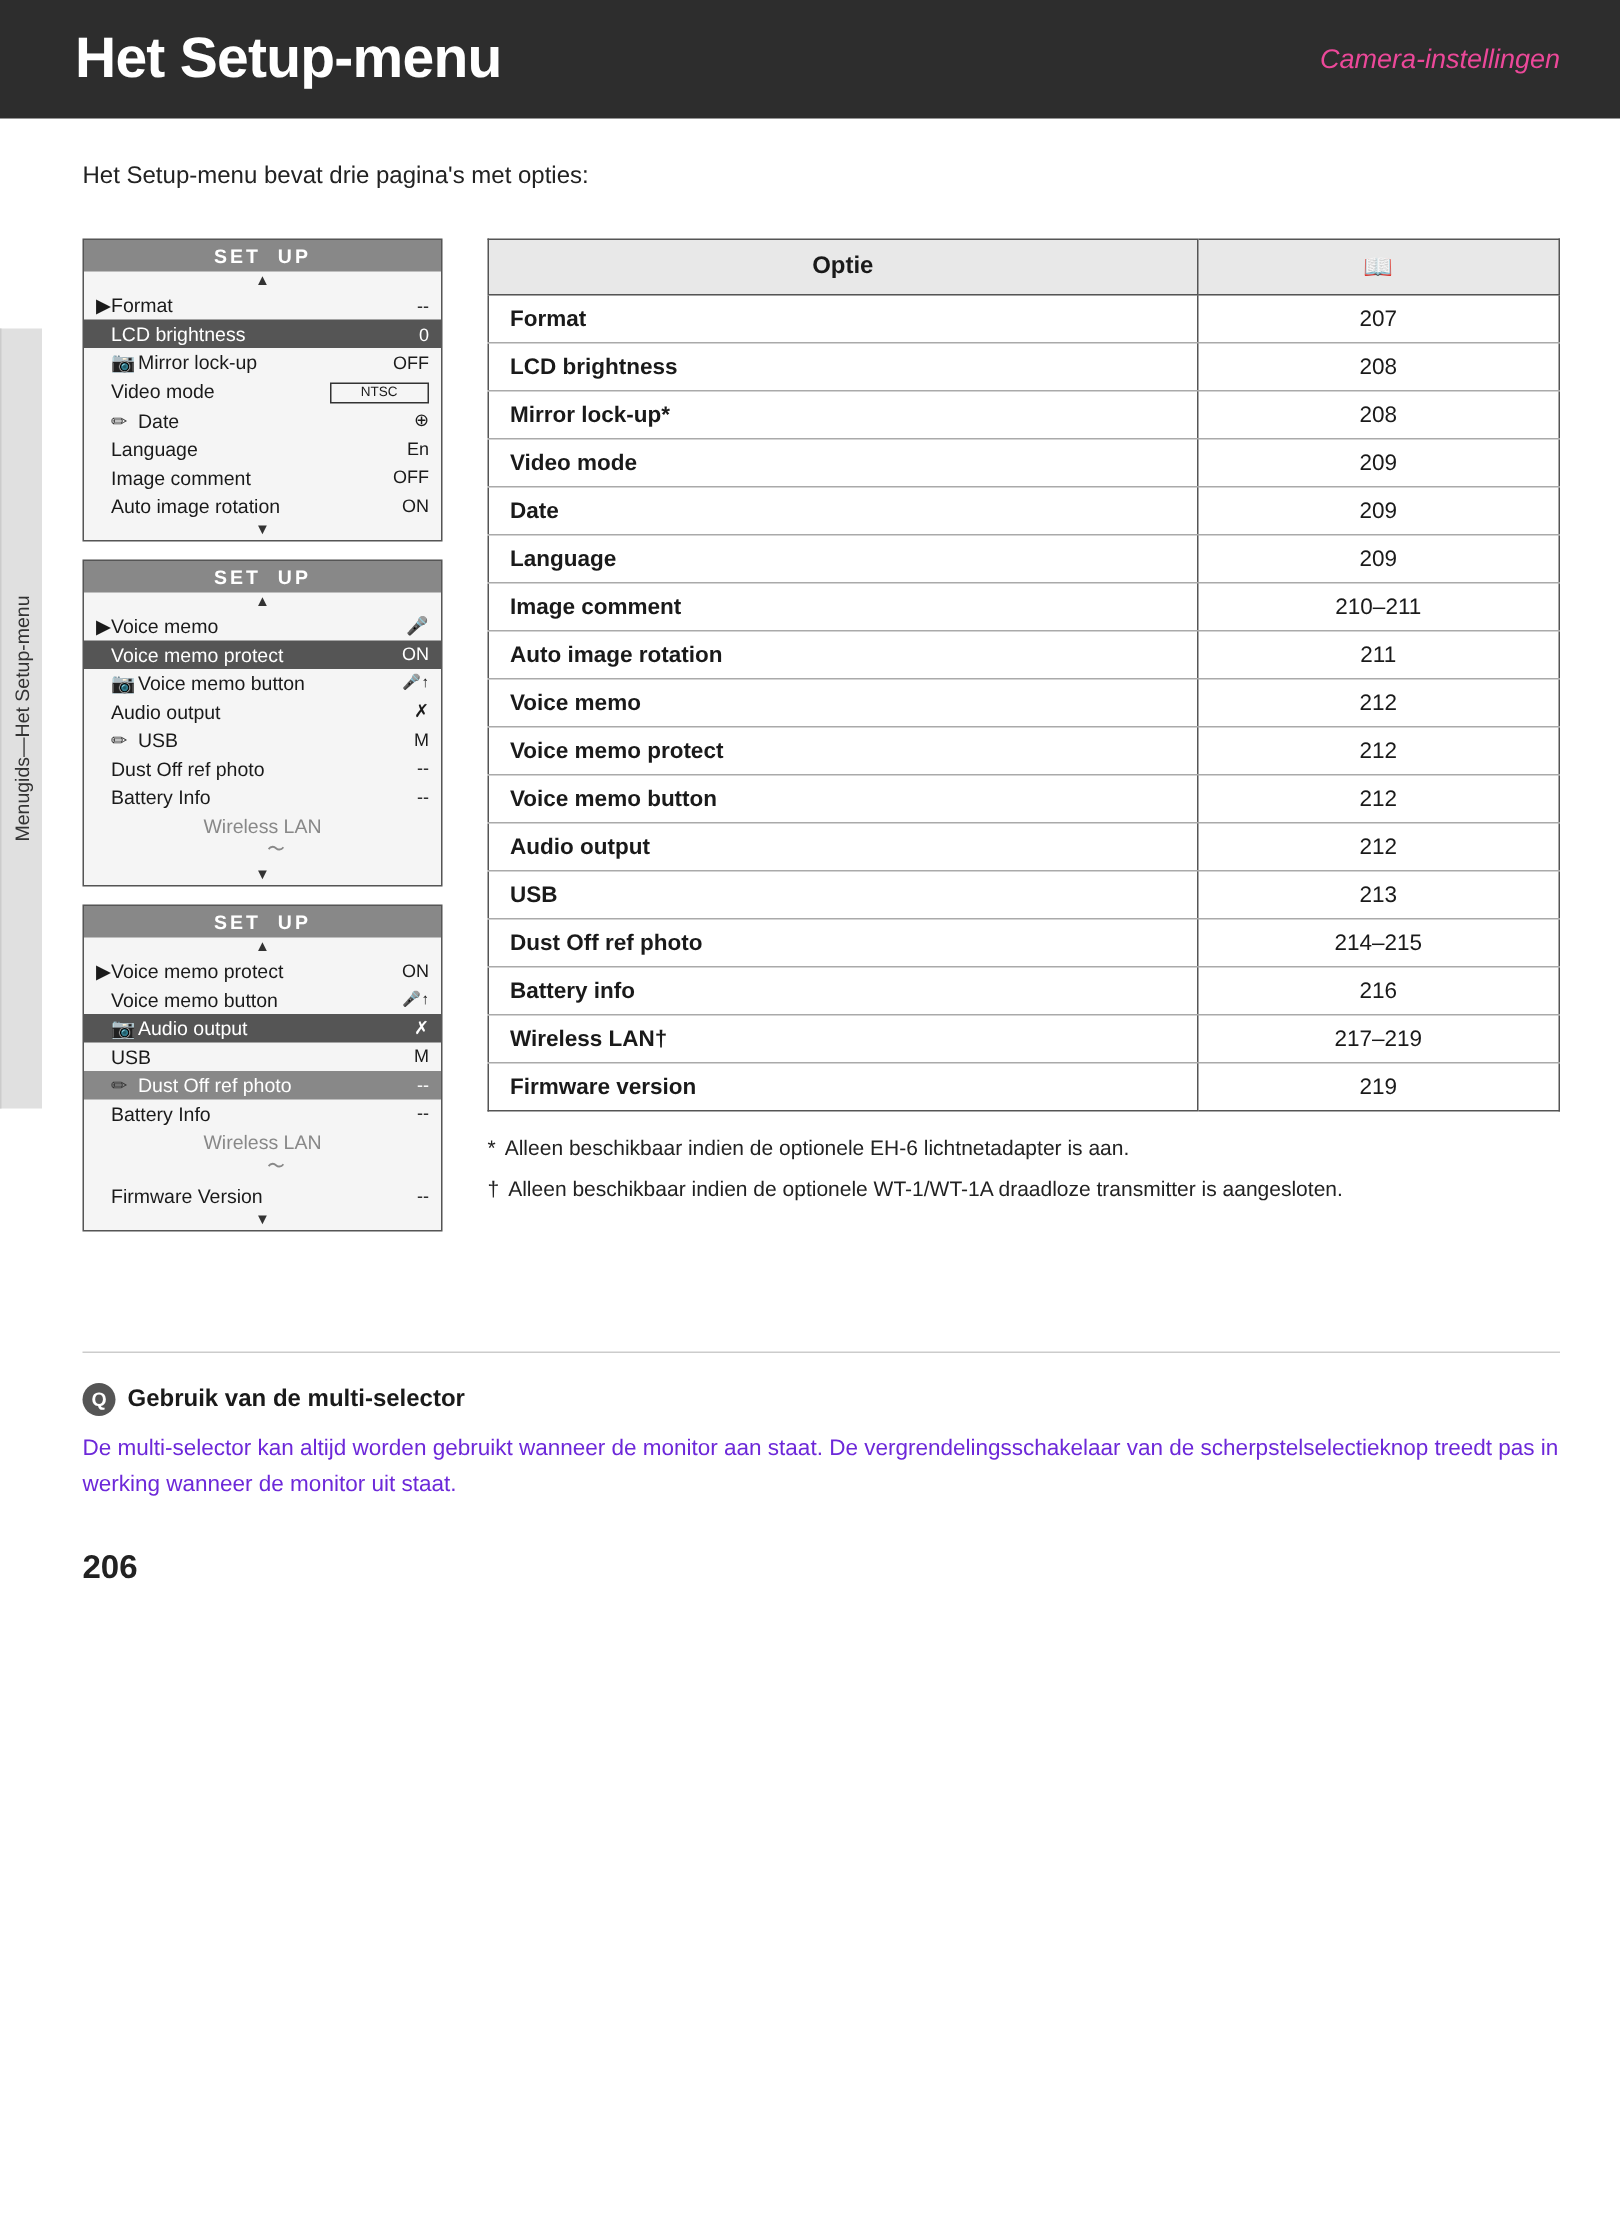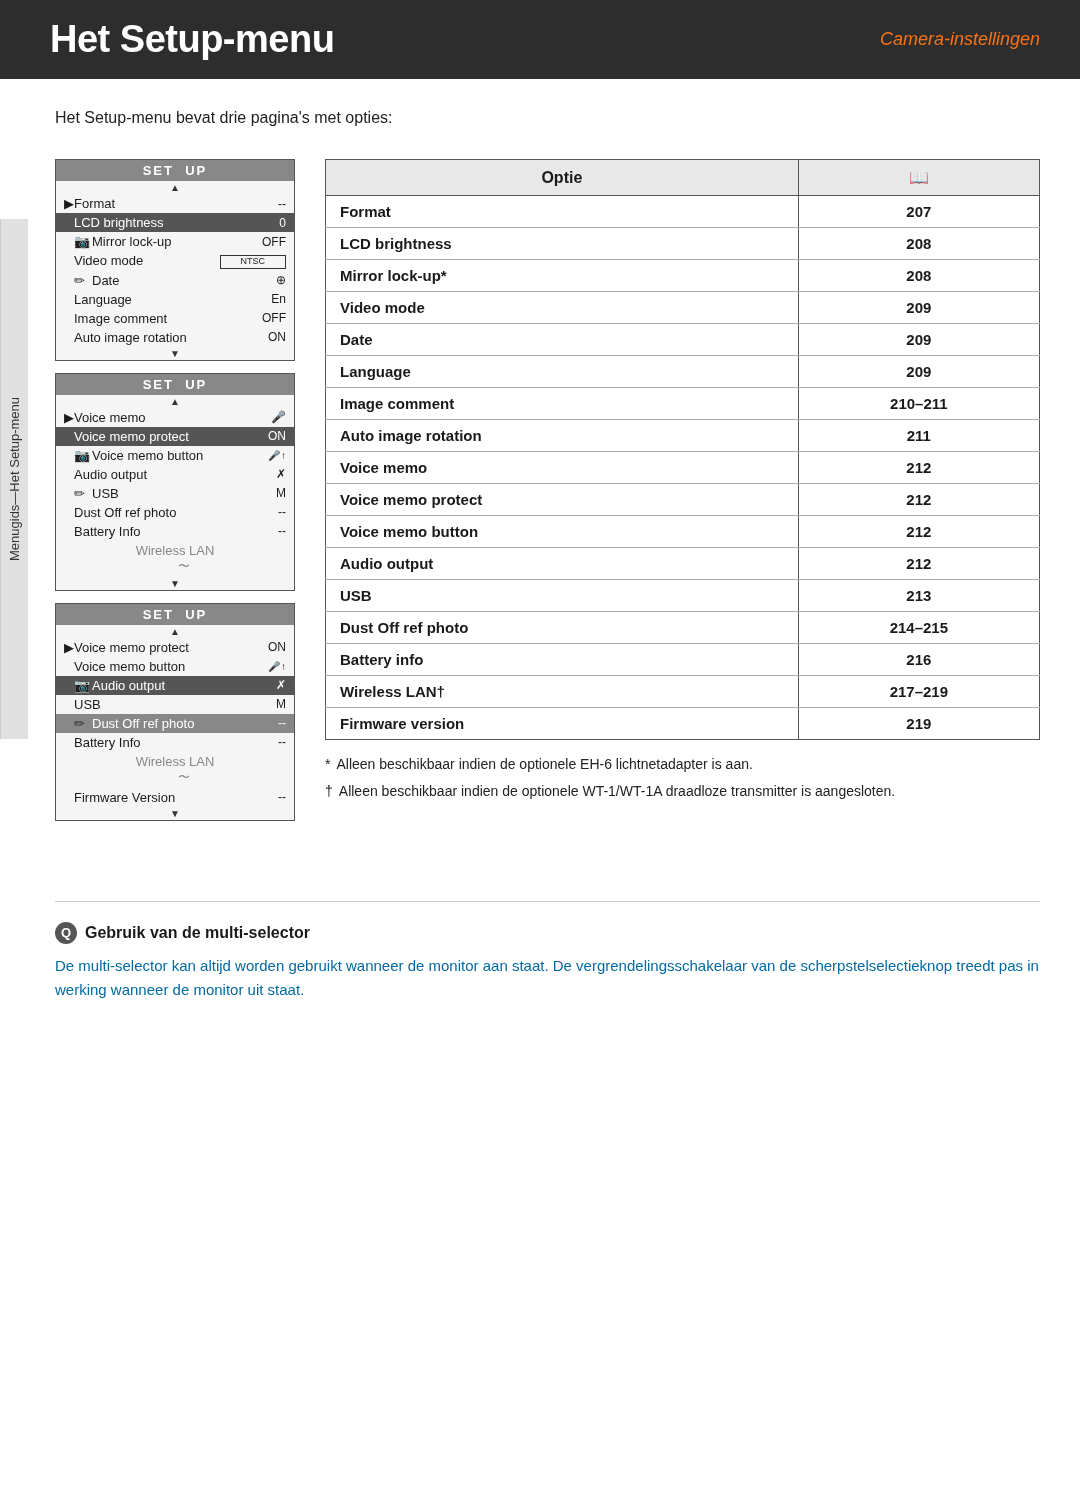--- a/index.html
+++ b/index.html
@@ -20,21 +20,21 @@
       align-items: center;
       justify-content: space-between;
     }
     .page-title {
       color: #ffffff;
       font-size: 38px;
       font-weight: 900;
       letter-spacing: -0.5px;
     }
     .page-subtitle {
-      color: #f97316;
+      color: #ec4899;
       font-style: italic;
       font-size: 18px;
       font-weight: normal;
     }
 
     
     .side-tab {
       position: absolute;
       left: 0;
       top: 140px;
@@ -162,21 +162,21 @@
       border-bottom: 1px solid #aaa;
       border-right: 1.5px solid #555;
       font-size: 15px;
     }
     .options-table td:first-child {
       font-weight: bold;
     }
     .options-table td:last-child {
       border-right: none;
       text-align: center;
-      font-weight: bold;
+      font-weight: normal;
       font-size: 15px;
     }
     .options-table tr:last-child td {
       border-bottom: none;
     }
 
     
     .footnotes {
       margin-top: 14px;
       font-size: 14px;
@@ -214,21 +214,21 @@
       display: flex;
       align-items: center;
       justify-content: center;
       color: white;
       font-size: 13px;
       font-weight: bold;
     }
     .tip-text {
       font-size: 15px;
       line-height: 1.6;
-      color: #0369a1;
+      color: #6d28d9;
     }
 
     
     .page-number {
       font-size: 22px;
       font-weight: bold;
       margin-top: 30px;
       color: #222;
     }
 
@@ -503,14 +503,15 @@
   </div>
 
   <div class="tip-section">
     <div class="tip-title">
       <div class="tip-icon">Q</div>
       <span>Gebruik van de multi-selector</span>
     </div>
     <p class="tip-text">De multi-selector kan altijd worden gebruikt wanneer de monitor aan staat. De vergrendelingsschakelaar van de scherpstelselectieknop treedt pas in werking wanneer de monitor uit staat.</p>
   </div>
 
+  <div class="page-number">206</div>
 
 </div>
 
 </body></html>

